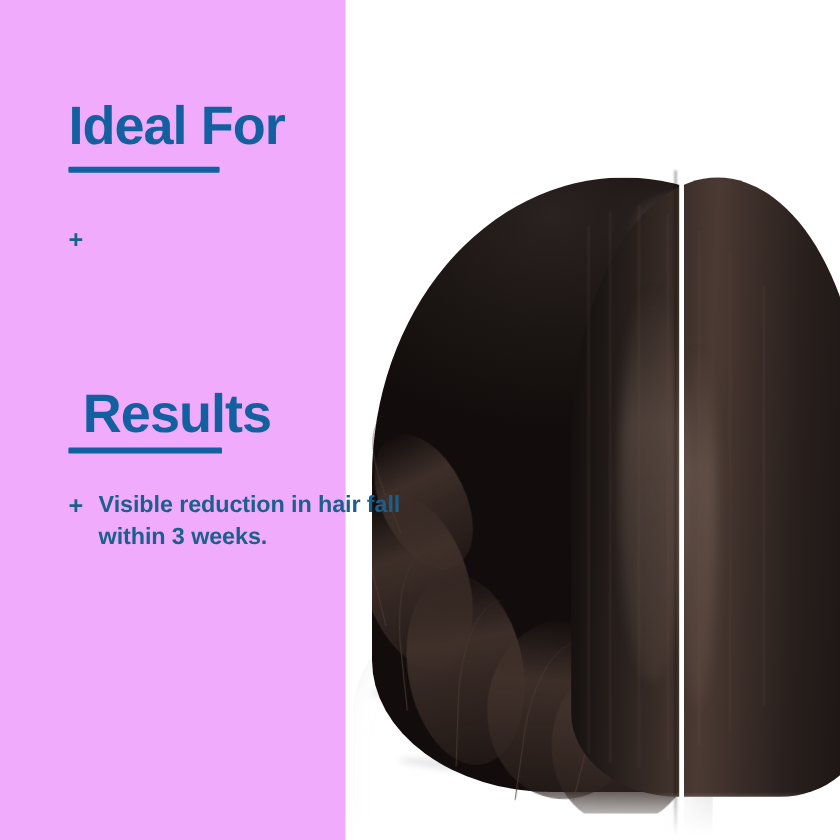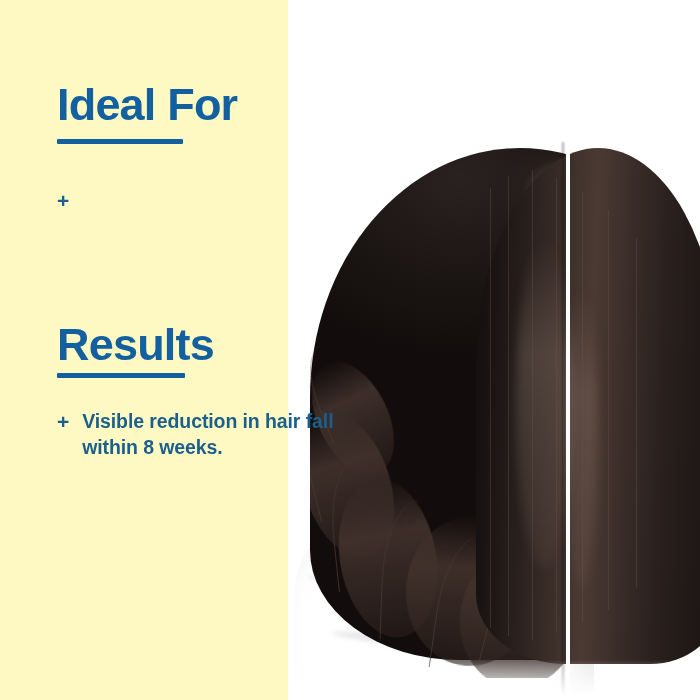--- a/index.html
+++ b/index.html
@@ -9,21 +9,21 @@
     background: #ffffff;
   }
   body {
     font-family: "Liberation Sans", sans-serif;
   }
 
   #canvas {
     position: relative;
     width: 700px;
     height: 700px;
-    background: #fef9c3;
+    background: #f0abfc;
     overflow: hidden;
   }
 
   
   .photo {
     position: absolute;
     left: 288px;
     top: 0;
     width: 412px;
     height: 700px;
@@ -182,21 +182,21 @@
     margin: 0;
     font-family: "Liberation Sans", sans-serif;
     font-size: 45px;
     font-weight: bold;
     letter-spacing: -0.8px;
     color: #1260a0;
     line-height: 1;
     white-space: nowrap;
   }
   #heading-ideal { top: 82px; }
-  #heading-results { top: 322px; }
+  #heading-results { top: 322px; margin-left: 12px; }
 
   .heading .accent { color: #1260a0; }
   .heading .plain  { color: #1260a0; font-weight: bold; }
 
   .rule {
     position: absolute;
     left: 57px;
     height: 5px;
     background: #1260a0;
     border-radius: 1px;
@@ -288,17 +288,17 @@
 
     <div class="bullet" id="bullet-hairtypes">
       <span class="plus">+</span>
     </div>
 
     <h2 class="heading" id="heading-results"><span class="accent">Results</span><span class="plain"></span></h2>
     <div class="rule" id="rule-results"></div>
 
     <div class="bullet" id="bullet-reduction">
       <span class="plus">+</span>
-      <span class="btext">Visible reduction in hair fall within 8 weeks.</span>
+      <span class="btext">Visible reduction in hair fall within 3 weeks.</span>
     </div>
 
   </div>
 </div>
 
 </body></html>

